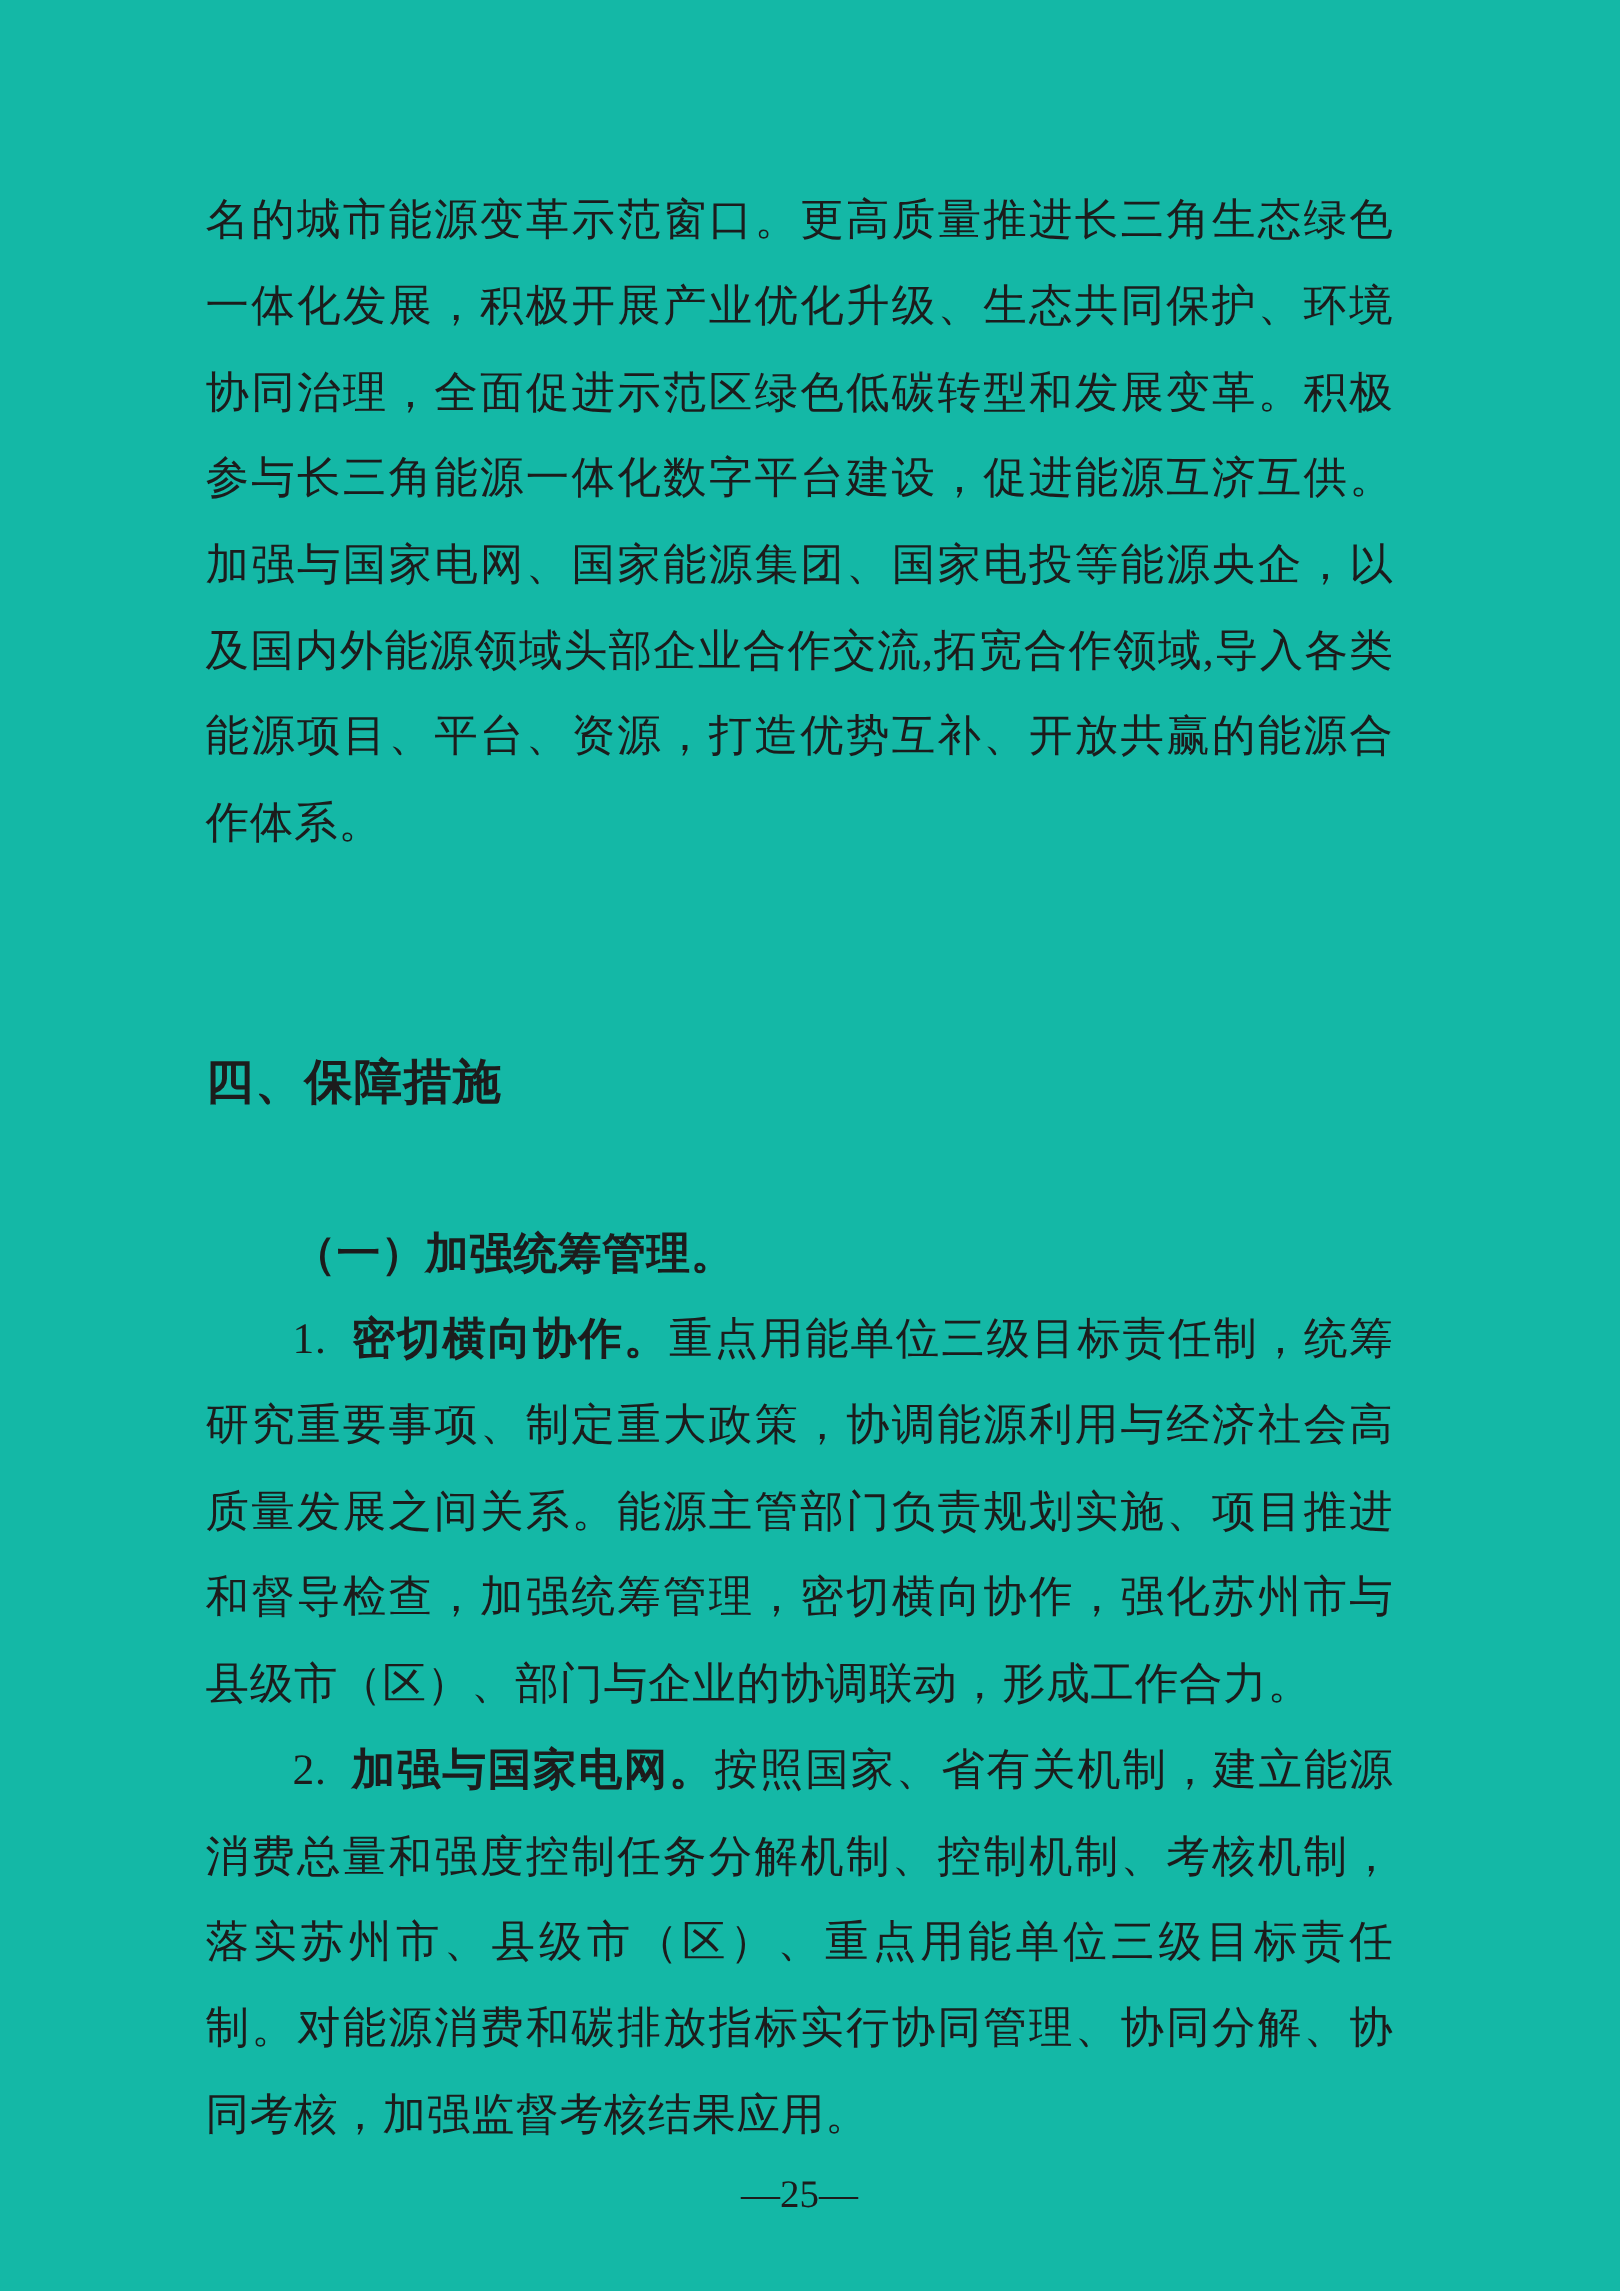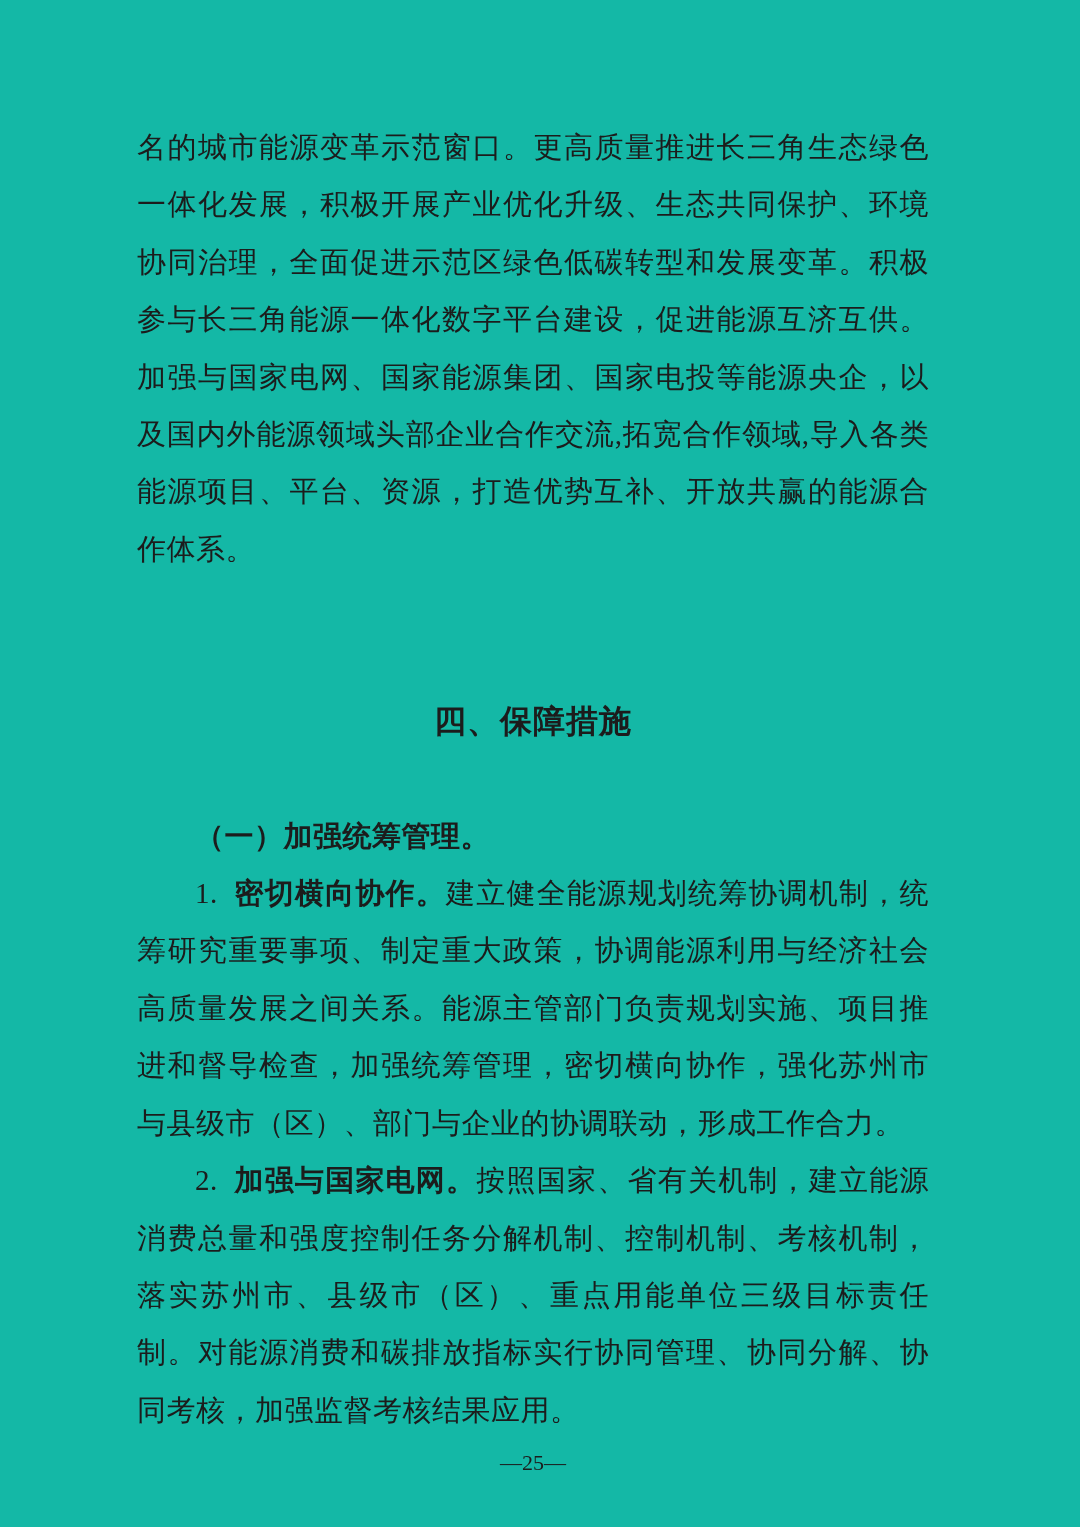--- a/index.html
+++ b/index.html
@@ -33,59 +33,59 @@
   }
   .indent {
     text-indent: 2em;
   }
   .section-heading {
     margin: 115px 0 0 0;
     font-family: "Liberation Sans", "DejaVu Sans", sans-serif;
     font-size: 32px;
     font-weight: bold;
     line-height: 57.4px;
-    text-align: center;
+    text-align: left;
     letter-spacing: 1px;
   }
   .sub-heading {
     margin: 57px 0 0 0;
     font-size: 29px;
     font-weight: bold;
     line-height: 57.4px;
     text-indent: 2em;
     letter-spacing: 0.5px;
   }
   .item-num {
     margin-right: 16px;
   }
   .item-lead {
     font-weight: bold;
   }
   .page-number {
     margin: 4px 0 0 0;
-    font-size: 22px;
+    font-size: 26px;
     line-height: 40px;
     text-align: center;
     letter-spacing: 0;
   }
 </style>
 </head>
 <body>
 
 <div class="page">
   <div class="content">
 
     <p class="body-text">名的城市能源变革示范窗口。更高质量推进长三角生态绿色一体化发展，积极开展产业优化升级、生态共同保护、环境协同治理，全面促进示范区绿色低碳转型和发展变革。积极参与长三角能源一体化数字平台建设，促进能源互济互供。加强与国家电网、国家能源集团、国家电投等能源央企，以及国内外能源领域头部企业合作交流,拓宽合作领域,导入各类能源项目、平台、资源，打造优势互补、开放共赢的能源合作体系。</p>
 
     <h2 class="section-heading">四、保障措施</h2>
 
     <p class="sub-heading">（一）加强统筹管理。</p>
 
     <p class="body-text indent">
-      <span class="item-num">1.</span><span class="item-lead">密切横向协作。</span><span>建立健全能源规划统筹协调机制，统筹研究重要事项、制定重大政策，协调能源利用与经济社会高质量发展之间关系。能源主管部门负责规划实施、项目推进和督导检查，加强统筹管理，密切横向协作，强化苏州市与县级市（区）、部门与企业的协调联动，形成工作合力。</span>
+      <span class="item-num">1.</span><span class="item-lead">密切横向协作。</span><span>重点用能单位三级目标责任制，统筹研究重要事项、制定重大政策，协调能源利用与经济社会高质量发展之间关系。能源主管部门负责规划实施、项目推进和督导检查，加强统筹管理，密切横向协作，强化苏州市与县级市（区）、部门与企业的协调联动，形成工作合力。</span>
     </p>
 
     <p class="body-text indent">
       <span class="item-num">2.</span><span class="item-lead">加强与国家电网。</span><span>按照国家、省有关机制，建立能源消费总量和强度控制任务分解机制、控制机制、考核机制，落实苏州市、县级市（区）、重点用能单位三级目标责任制。对能源消费和碳排放指标实行协同管理、协同分解、协同考核，加强监督考核结果应用。</span>
     </p>
 
     <p class="page-number">—25—</p>
 
   </div>
 </div>

